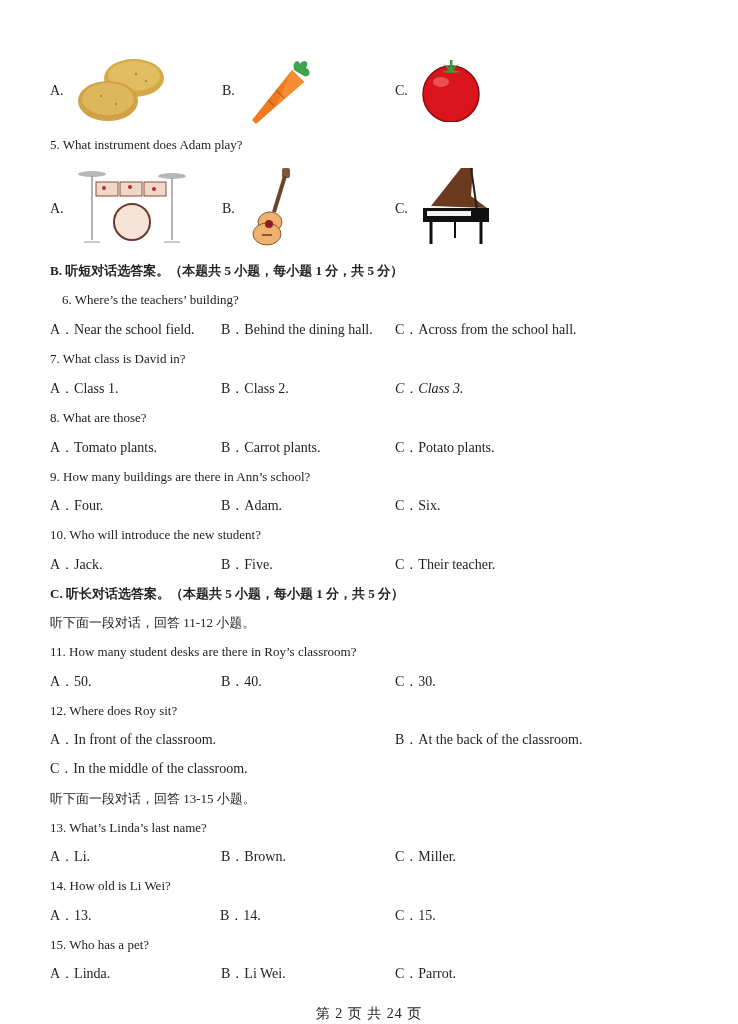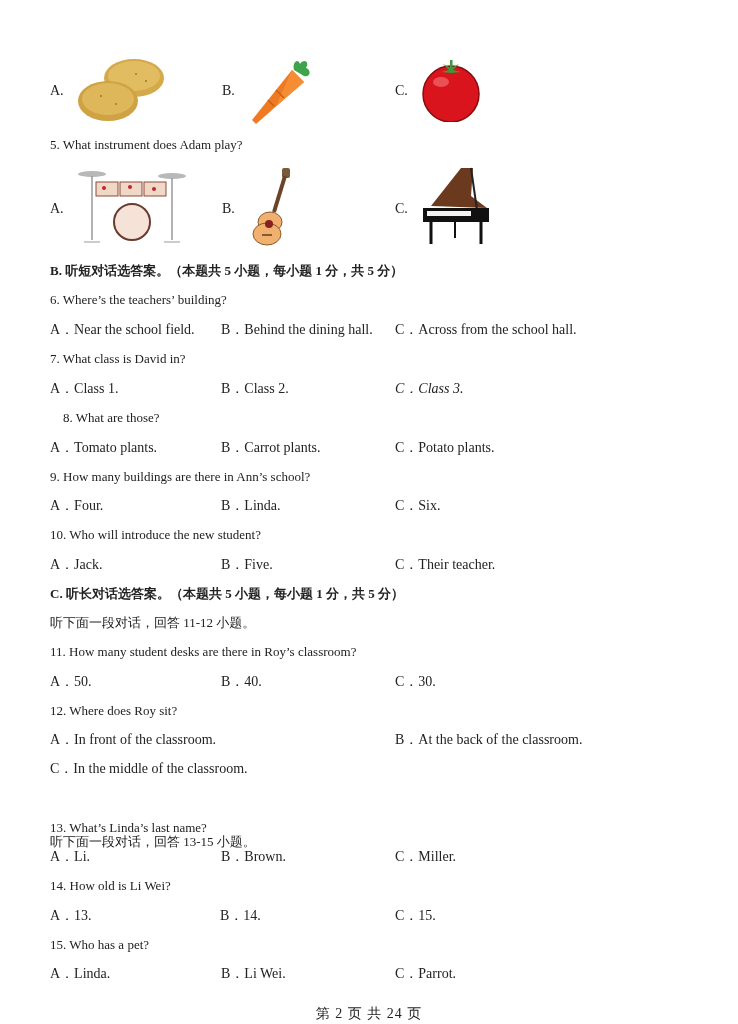--- a/index.html
+++ b/index.html
@@ -91,59 +91,59 @@
     <rect x="2" y="42" width="66" height="14" fill="#111"></rect>
     <rect x="6" y="45" width="44" height="5" fill="#f2f2f2"></rect>
     <line x1="10" y1="56" x2="10" y2="78" stroke="#111" stroke-width="3"></line>
     <line x1="60" y1="56" x2="60" y2="78" stroke="#111" stroke-width="3"></line>
     <line x1="34" y1="56" x2="34" y2="72" stroke="#111" stroke-width="2"></line>
   </svg>
 </div>
 
 <div class="line bold" style="top:262px;">B. 听短对话选答案。（本题共 5 小题，每小题 1 分，共 5 分）</div>
 
-<div class="line" style="top:291px;">6.  Where’s the teachers’ building?</div>
+<div class="line" style="top:291px;margin-left:12px;">6.  Where’s the teachers’ building?</div>
 <div class="opt" style="left:50px;top:321px;">A．Near the school field.</div>
 <div class="opt" style="left:221px;top:321px;">B．Behind the dining hall.</div>
 <div class="opt" style="left:395px;top:321px;">C．Across from the school hall.</div>
 
 <div class="line" style="top:350px;">7.  What class is David in?</div>
 <div class="opt" style="left:50px;top:380px;">A．Class 1.</div>
 <div class="opt" style="left:221px;top:380px;">B．Class 2.</div>
 <div class="opt" style="left:395px;top:380px;font-style:italic;">C．Class 3.</div>
 
-<div class="line" style="top:409px;margin-left:13px;">8.  What are those?</div>
+<div class="line" style="top:409px;">8.  What are those?</div>
 <div class="opt" style="left:50px;top:439px;">A．Tomato plants.</div>
 <div class="opt" style="left:221px;top:439px;">B．Carrot plants.</div>
 <div class="opt" style="left:395px;top:439px;">C．Potato plants.</div>
 
 <div class="line" style="top:468px;">9.  How many buildings are there in Ann’s school?</div>
 <div class="opt" style="left:50px;top:497px;">A．Four.</div>
-<div class="opt" style="left:221px;top:497px;">B．Linda.</div>
+<div class="opt" style="left:221px;top:497px;">B．Adam.</div>
 <div class="opt" style="left:395px;top:497px;">C．Six.</div>
 
 <div class="line" style="top:526px;">10.  Who will introduce the new student?</div>
 <div class="opt" style="left:50px;top:556px;">A．Jack.</div>
 <div class="opt" style="left:221px;top:556px;">B．Five.</div>
 <div class="opt" style="left:395px;top:556px;">C．Their teacher.</div>
 
 <div class="line bold" style="top:585px;">C. 听长对话选答案。（本题共 5 小题，每小题 1 分，共 5 分）</div>
 <div class="line" style="top:614px;">听下面一段对话，回答 11-12 小题。</div>
 
 <div class="line" style="top:643px;">11.  How many student desks are there in Roy’s classroom?</div>
 <div class="opt" style="left:50px;top:673px;">A．50.</div>
 <div class="opt" style="left:221px;top:673px;">B．40.</div>
 <div class="opt" style="left:395px;top:673px;">C．30.</div>
 
 <div class="line" style="top:702px;">12.  Where does Roy sit?</div>
 <div class="opt" style="left:50px;top:731px;">A．In front of the classroom.</div>
 <div class="opt" style="left:395px;top:731px;">B．At the back of the classroom.</div>
 <div class="opt" style="left:50px;top:760px;">C．In the middle of the classroom.</div>
 
-<div class="line" style="top:790px;margin-top:43px;">听下面一段对话，回答 13-15 小题。</div>
+<div class="line" style="top:790px;">听下面一段对话，回答 13-15 小题。</div>
 
 <div class="line" style="top:819px;">13.  What’s Linda’s last name?</div>
 <div class="opt" style="left:50px;top:848px;">A．Li.</div>
 <div class="opt" style="left:221px;top:848px;">B．Brown.</div>
 <div class="opt" style="left:395px;top:848px;">C．Miller.</div>
 
 <div class="line" style="top:877px;">14.  How old is Li Wei?</div>
 <div class="opt" style="left:50px;top:907px;">A．13.</div>
 <div class="opt" style="left:220px;top:907px;">B．14.</div>
 <div class="opt" style="left:395px;top:907px;">C．15.</div>

